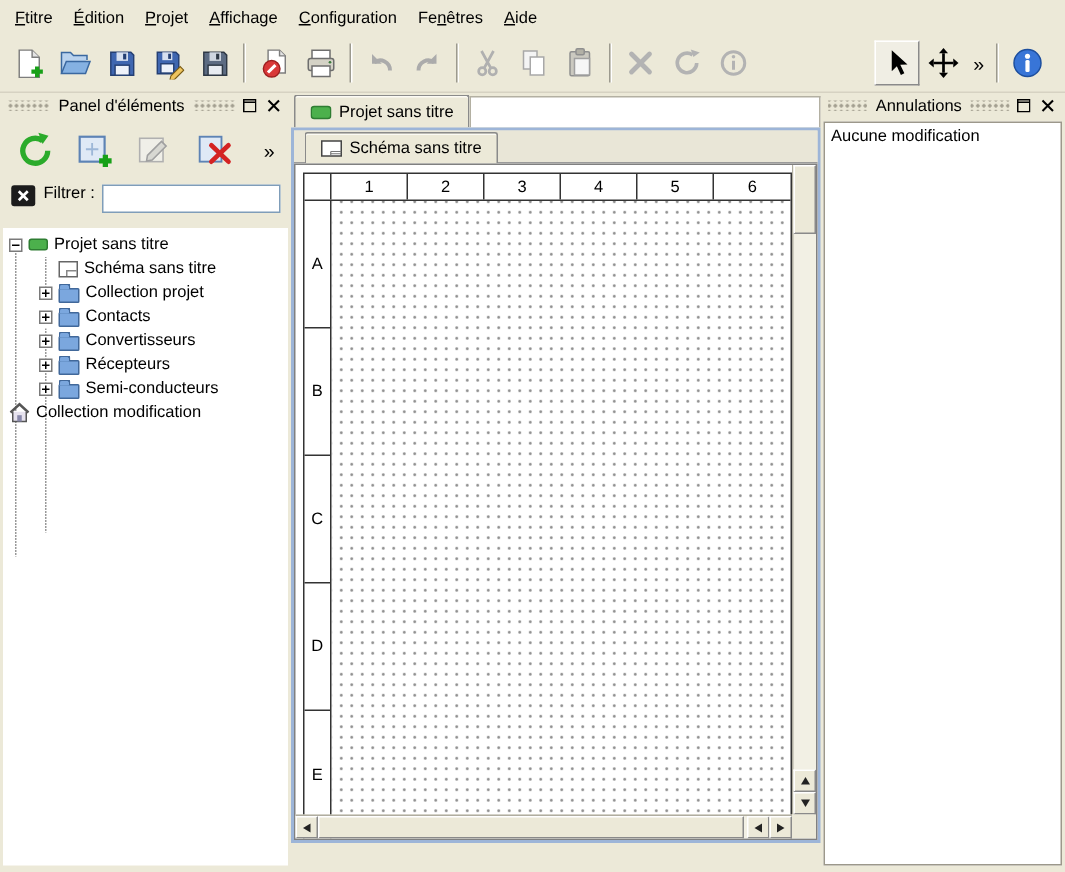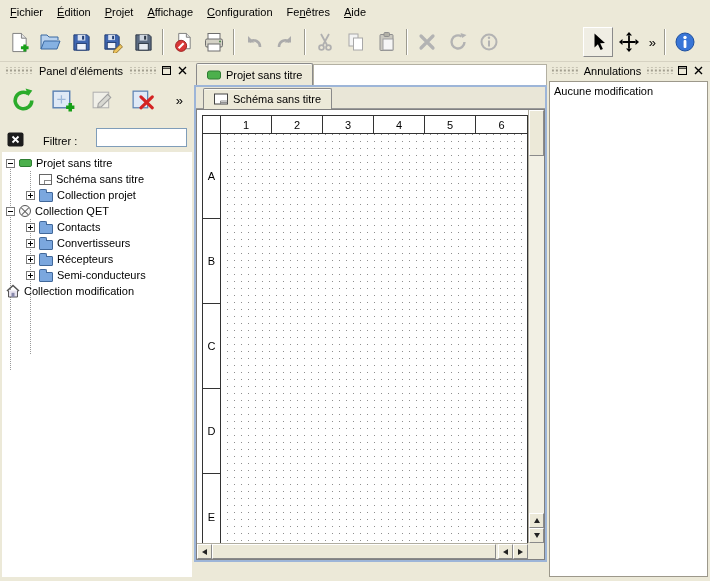--- a/index.html
+++ b/index.html
@@ -25,21 +25,21 @@
   .dtitle{height:15px;display:flex;align-items:center;gap:3px;padding:0 3px;margin-bottom:3px;flex:none}
   .grip{flex:1;height:7px;background-image:radial-gradient(circle,#a29e8f 1px,transparent 1.3px);background-size:4px 4px;background-position:center}
   .dttext{padding:0 3px;white-space:nowrap}
   .dbtn{width:13px;height:13px;display:flex;align-items:center;justify-content:center;flex:none}
 
   
   #leftdock{left:2px;top:63px;width:190px;bottom:4px}
   #ltools{display:flex;align-items:center;gap:8px;height:38px;padding:0 5px;margin-bottom:4px;flex:none}
   .lbtn{width:32px;height:32px;display:flex;align-items:center;justify-content:center}
   #ltools .chevlbl{margin-left:auto}
-  #filterrow{display:flex;align-items:flex-end;gap:19px;height:24px;padding:0 5px;margin-bottom:5px;flex:none}
+  #filterrow{display:flex;align-items:flex-start;gap:5px;height:24px;padding:0 5px;margin-bottom:5px;flex:none}
   #filterinput{flex:1;height:19px;border:1px solid #7f9db9;background:#fff;font:inherit;padding:0 3px;min-width:0}
   #tree{flex:1;background:#fff;position:relative;padding-top:3px;overflow:hidden}
   .guide{position:absolute;width:1px;background-image:repeating-linear-gradient(to bottom,#999 0 1px,transparent 1px 2px)}
   #g1{left:8px;top:11px;height:208px}
   #g2{left:28px;top:19px;height:24px}
   #g3{left:28px;top:67px;height:136px}
   .trow{height:16px;display:flex;align-items:center;gap:4px;padding-left:4px;position:relative}
   .trow.l1{padding-left:24px}
   .exp{width:9px;height:9px;border:1px solid #7a7a7a;background:#fff;position:relative;flex:none}
   .exp::before{content:"";position:absolute;left:1px;right:1px;top:3px;height:1px;background:#000}
@@ -98,21 +98,21 @@
   
   #rightdock{left:549px;top:63px;right:2px;bottom:4px}
   #undolist{flex:1;background:#fff;border:1px solid #9c988b;padding:3px 4px;overflow:hidden}
 </style>
 </head>
 <body>
 
 <div id="app">
 
   <div id="menubar">
-    <span class="mi"><span></span><u>F</u><span>ichier</span></span>
+    <span class="mi"><span></span><u>F</u><span>titre</span></span>
     <span class="mi"><span></span><u>É</u><span>dition</span></span>
     <span class="mi"><span></span><u>P</u><span>rojet</span></span>
     <span class="mi"><span></span><u>A</u><span>ffichage</span></span>
     <span class="mi"><span></span><u>C</u><span>onfiguration</span></span>
     <span class="mi"><span>Fe</span><u>n</u><span>êtres</span></span>
     <span class="mi"><span></span><u>A</u><span>ide</span></span>
   </div>
 
   <div id="toolbar">
     <div class="tgrp">
@@ -345,25 +345,20 @@
       </div>
       <div class="trow l1">
         <span class="exp none"></span>
         <span class="ticon i-schema"></span>
         <span class="tlabel">Schéma sans titre</span>
       </div>
       <div class="trow l1">
         <span class="exp plus"></span>
         <span class="ticon i-folder"></span>
         <span class="tlabel">Collection projet</span>
-      </div>
-      <div class="trow">
-        <span class="exp minus"></span>
-        <span class="ticon i-qet"></span>
-        <span class="tlabel">Collection QET</span>
       </div>
       <div class="trow l1">
         <span class="exp plus"></span>
         <span class="ticon i-folder"></span>
         <span class="tlabel">Contacts</span>
       </div>
       <div class="trow l1">
         <span class="exp plus"></span>
         <span class="ticon i-folder"></span>
         <span class="tlabel">Convertisseurs</span>

